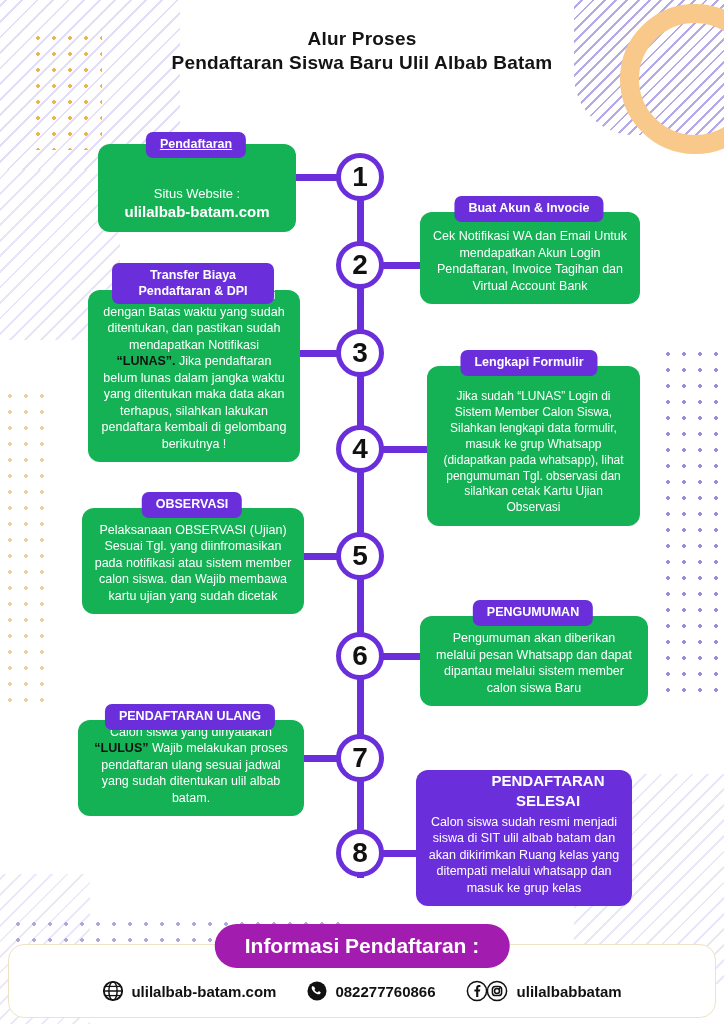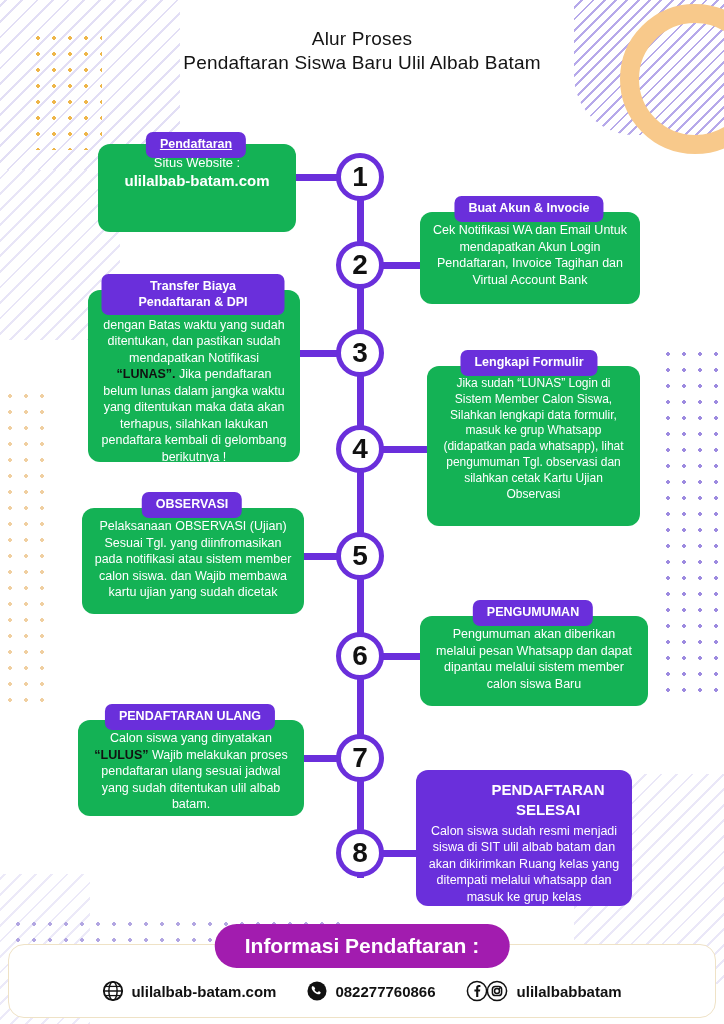--- a/index.html
+++ b/index.html
@@ -57,21 +57,21 @@
   #deco-dots-right {
     color:#9d8ae0; right:2px; top:346px; width:62px; height:352px;
   }
   #deco-dots-footer {
     color:#b2a6e2; left:10px; bottom:74px; width:330px; height:34px;
   }
 
   
   #page-title {
     position:absolute; left:0; right:0; top:28px;
-    text-align:center; color:#141414; font-weight:normal; z-index:5;
+    text-align:center; color:#141414; font-weight:bold; z-index:5;
   }
   #page-title .l1 { font-size:19px; letter-spacing:.2px; display:block; }
   #page-title .l2 { font-size:19px; letter-spacing:.2px; display:block; margin-top:2px; }
 
   
   #timeline { position:absolute; left:0; top:0; width:724px; height:1024px; z-index:2; }
   #timeline .spine {
     position:absolute; left:357px; width:7px; background:#6a2fdb;
   }
   .connector { position:absolute; height:7px; background:#6a2fdb; }
@@ -89,21 +89,21 @@
     position:absolute; top:0; left:50%; transform:translateX(-50%);
     background:#6a2fdb; color:#ffffff; font-weight:bold;
     border-radius:7px; padding:5px 14px; font-size:12.5px;
     text-align:center; line-height:1.25; white-space:nowrap; z-index:2;
   }
   .card-head.wrap { white-space:normal; }
   .card-body {
     position:absolute; left:2px; right:0;
     background:#14b255; color:#ffffff; border-radius:12px;
     text-align:center; font-size:13px; line-height:1.32;
-    display:flex; align-items:flex-start; justify-content:center;
+    display:flex; align-items:flex-end; justify-content:center;
     padding:10px 12px;
   }
   .card-body .txt { width:100%; }
   .card-body b { color:#111111; font-weight:bold; }
 
   #card-8 .card-body { background:#6a2fdb; }
   #card-8 .title {
     display:block; font-weight:bold; font-size:15px; margin-bottom:3px; color:#fff;margin-left:48px;
   }
 
@@ -180,21 +180,21 @@
 </div>
 
 <div class="card" id="card-2" style="left:418px;top:196px;width:222px;height:108px;">
   <div class="card-head" style="top:0;">Buat Akun &amp; Invocie</div>
   <div class="card-body" style="top:16px;height:92px;font-size:12.5px;">
     <span class="txt">Cek Notifikasi WA dan Email Untuk mendapatkan Akun Login Pendaftaran, Invoice Tagihan dan Virtual Account Bank</span>
   </div>
 </div>
 
 <div class="card" id="card-3" style="left:86px;top:262px;width:214px;height:200px;">
-  <div class="card-head wrap" style="top:12px;width:183px;">Transfer Biaya Pendaftaran &amp; DPI</div>
+  <div class="card-head wrap" style="top:1px;width:162px;">Transfer Biaya Pendaftaran &amp; DPI</div>
   <div class="card-body" style="top:28px;height:172px;font-size:12.5px;">
     <span class="txt">
       <span>Lakukan Pembayaran Sesuai dengan Batas waktu yang sudah ditentukan, dan pastikan sudah mendapatkan Notifikasi </span><b>“LUNAS”.</b><span> Jika pendaftaran belum lunas dalam jangka waktu yang ditentukan maka data akan terhapus, silahkan lakukan pendaftara kembali di gelombang berikutnya !</span>
     </span>
   </div>
 </div>
 
 <div class="card" id="card-4" style="left:418px;top:350px;width:222px;height:176px;">
   <div class="card-head" style="top:0;">Lengkapi Formulir</div>
   <div class="card-body" style="top:16px;height:160px;font-size:12px;margin-left:7px;">

